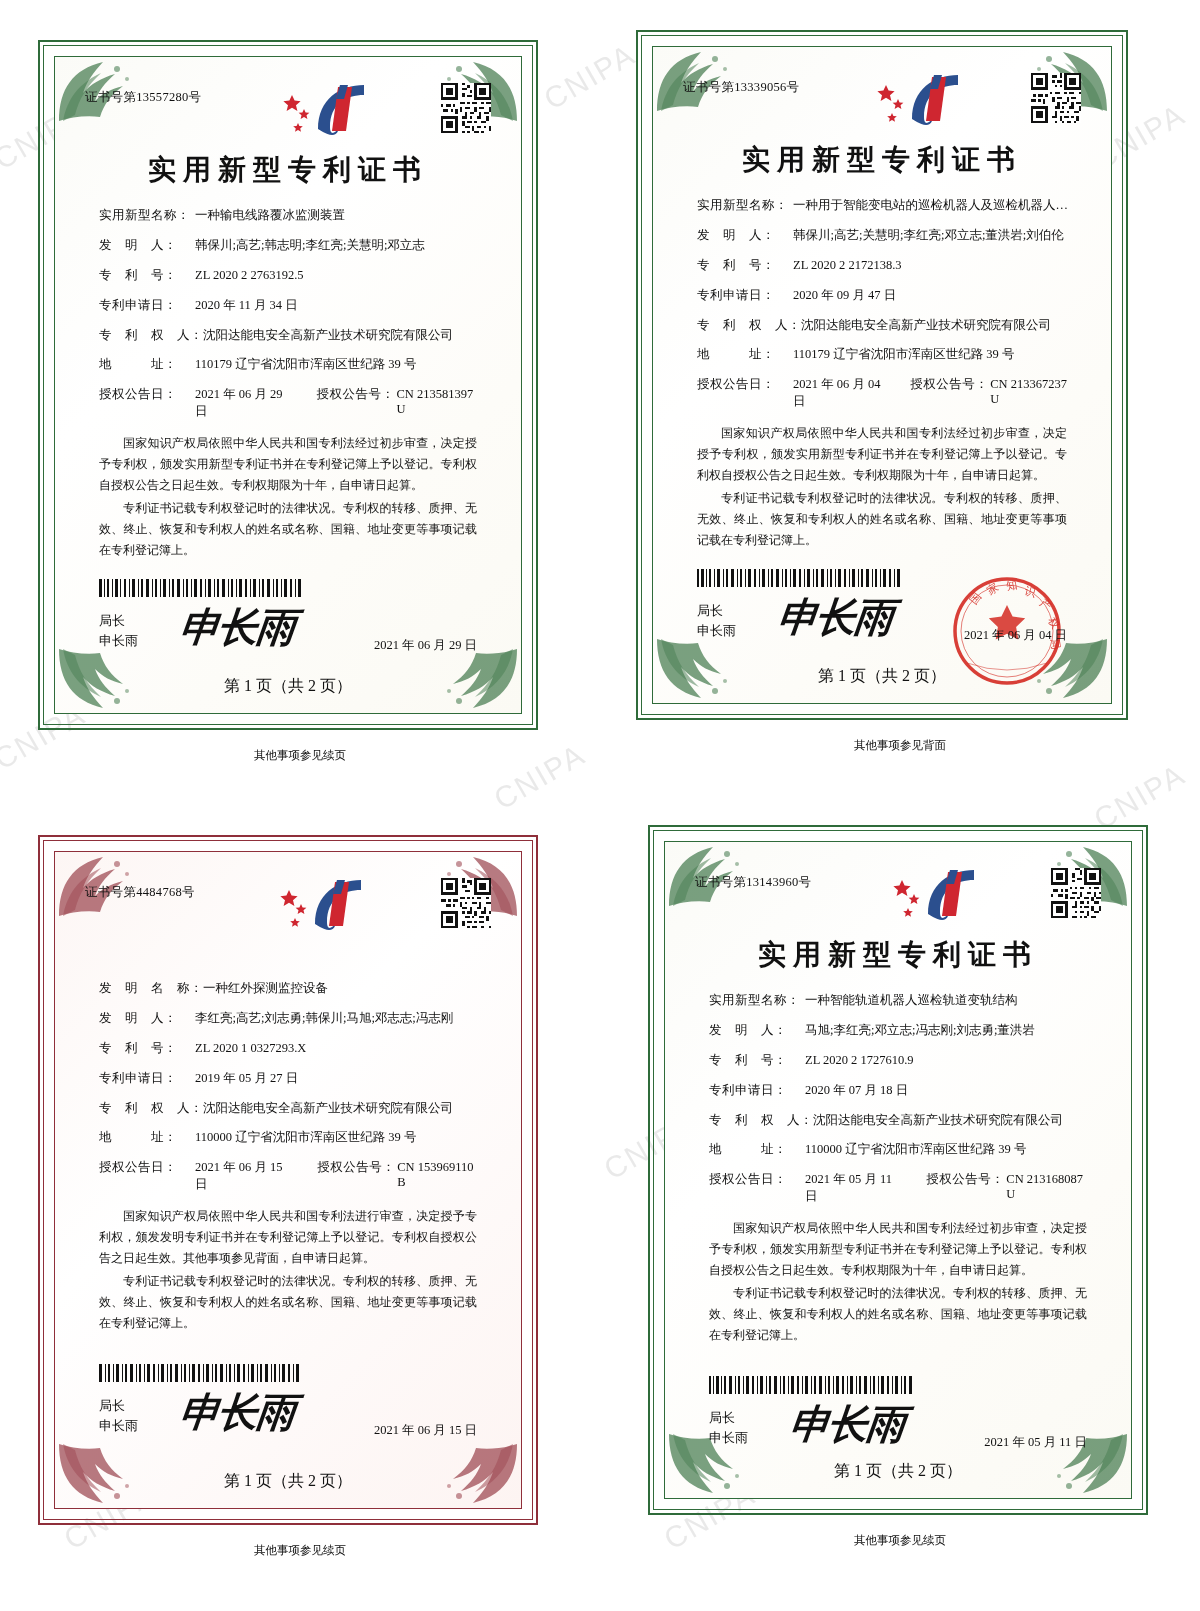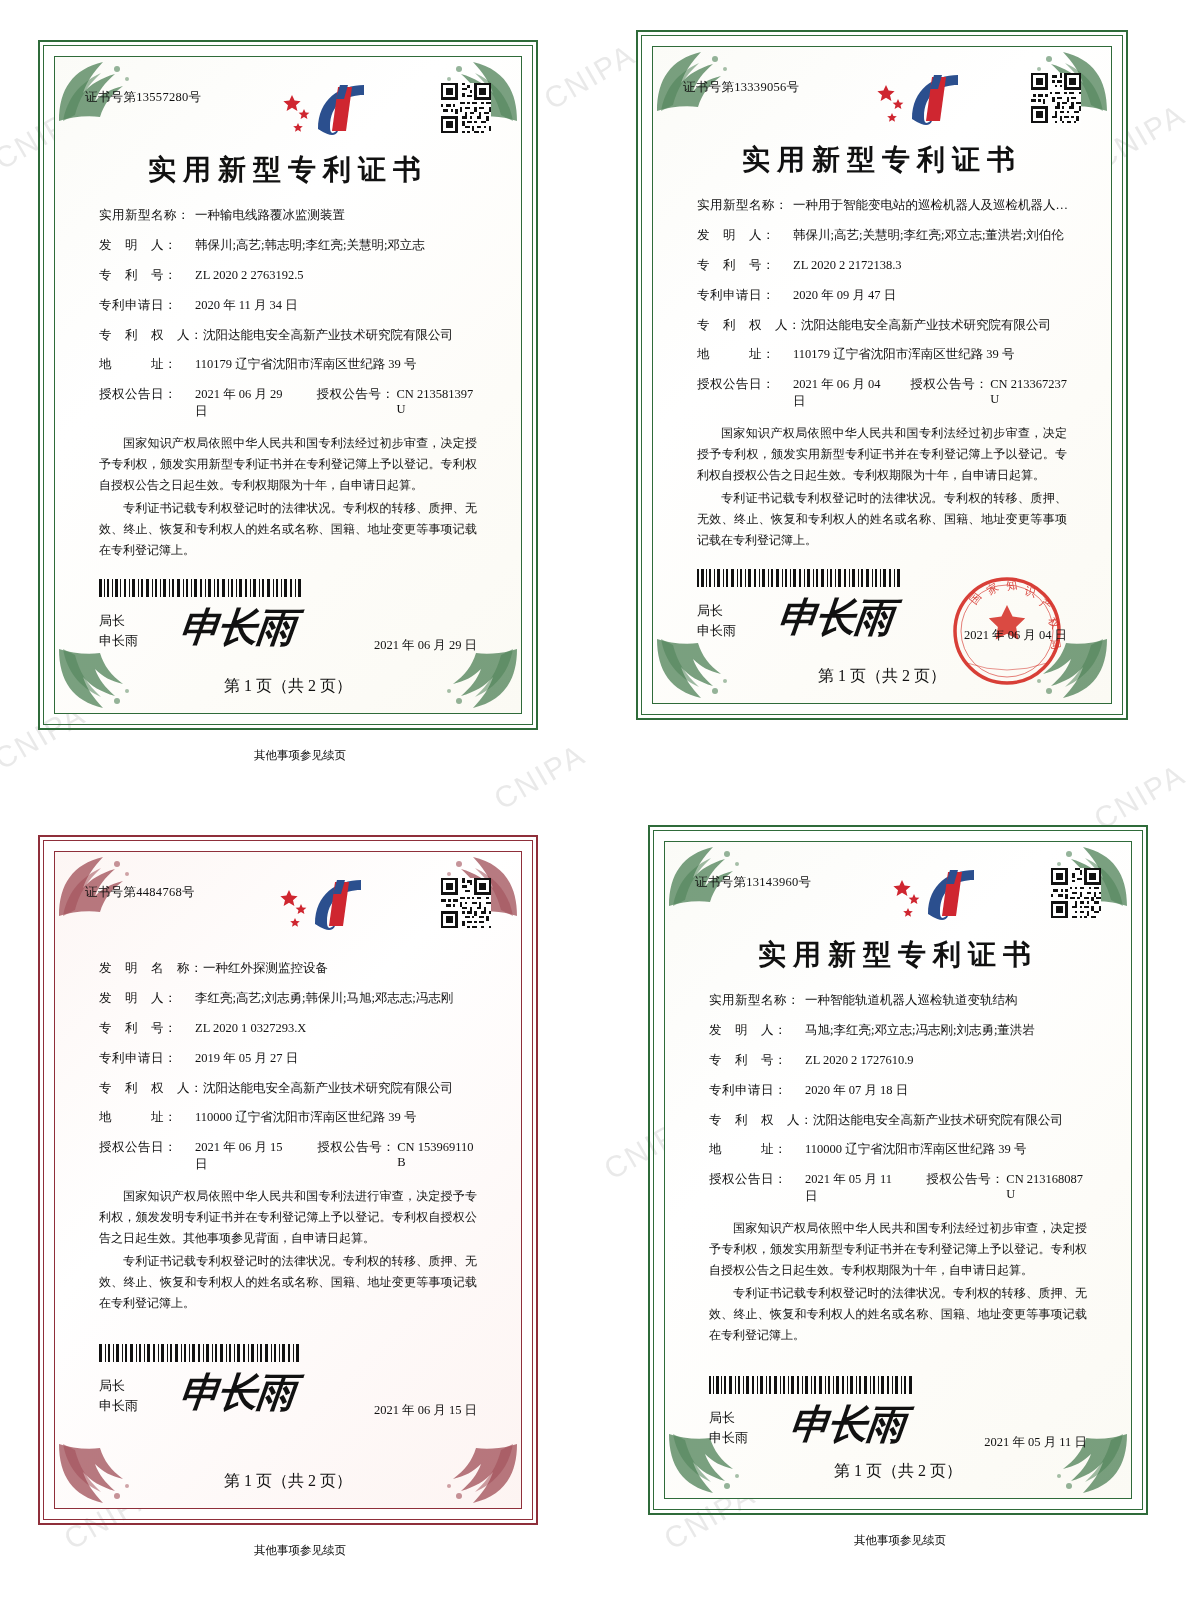--- a/index.html
+++ b/index.html
@@ -673,20 +673,21 @@
               </div>
 
               <div class="date">2021 年 06 月 04 日</div>
             </div>
 
             <div class="pageno">第 1 页（共 2 页）</div>
           </div>
         </div>
       </div>
     </div>
+    <div class="footnote" style="top:738px">其他事项参见背面</div>
   </div>
 
   <div class="cell">
     <div class="cert" style="left:38px;top:60px;width:500px;height:690px;--bc:#8f2f3a">
       <div class="cert-inner">
         <div class="border-outer"></div>
         <div class="border-mid"></div>
         <div class="border-in"></div>
         <div class="paper" style="background:linear-gradient(135deg,#fdf6f4 0%,#ffffff 40%,#fdf4f2 100%)">
           <div class="corner c-tl" style="color:#8f2f3a">
@@ -771,21 +772,21 @@
                     <rect x="11" y="20" width="1" height="1"></rect>
                       <rect x="13" y="20" width="2" height="1"></rect>
                       <rect x="17" y="20" width="1" height="1"></rect>
                     <rect x="20" y="20" width="1" height="1"></rect>
                   </g>
                 </svg>
               </div>
             </div>
 
 
-            <div class="fields" style="margin-top:20px">
+            <div class="fields" style="margin-top:40px">
               <div class="frow">
                   <div class="flabel wide">发　明　名　称：</div>
                   <div class="fval">一种红外探测监控设备</div>
                 </div>
               <div class="frow">
                   <div class="flabel">发　明　人：</div>
                   <div class="fval">李红亮;高艺;刘志勇;韩保川;马旭;邓志志;冯志刚</div>
                 </div>
               <div class="frow">
                   <div class="flabel">专　利　号：</div>

